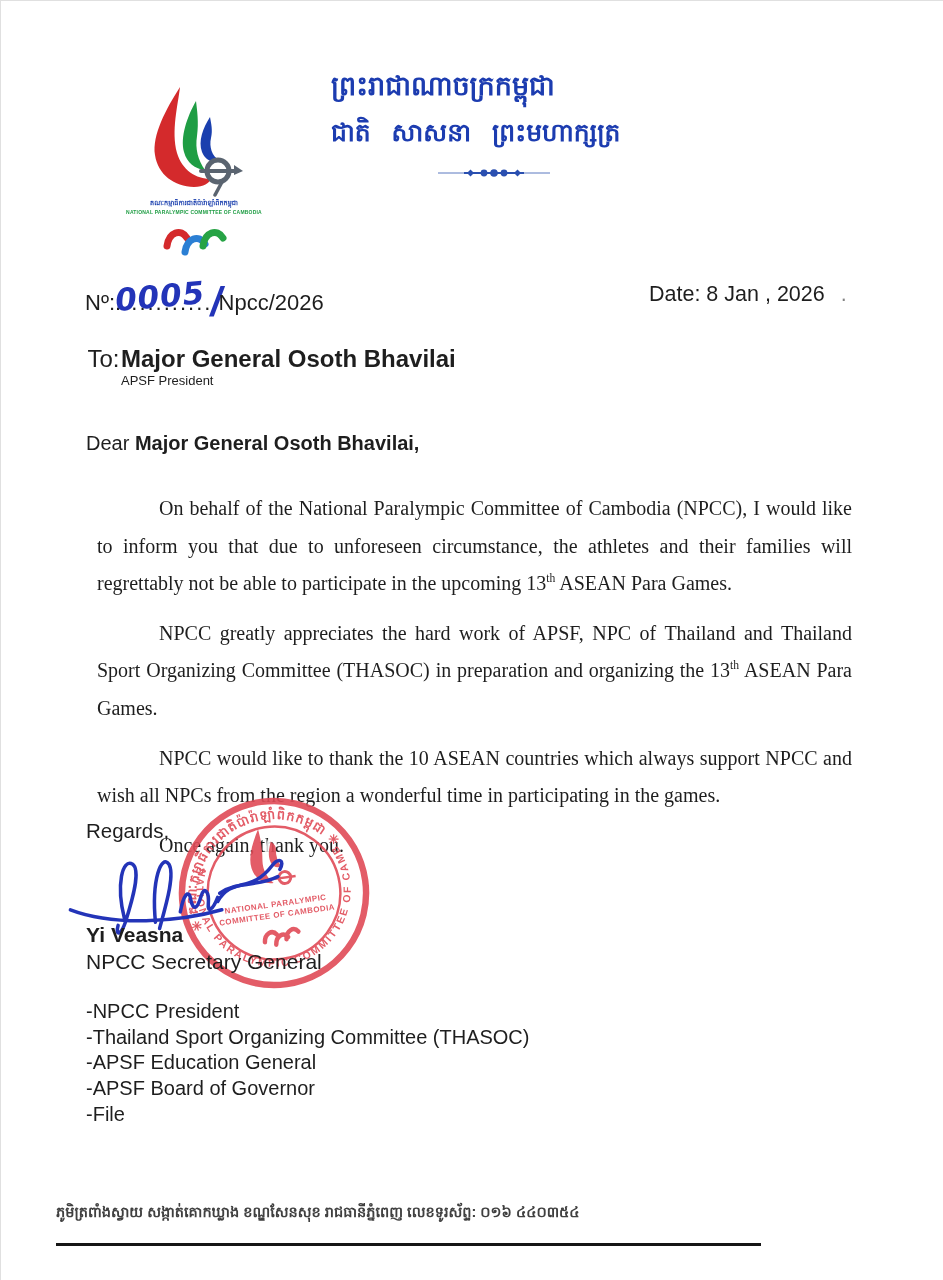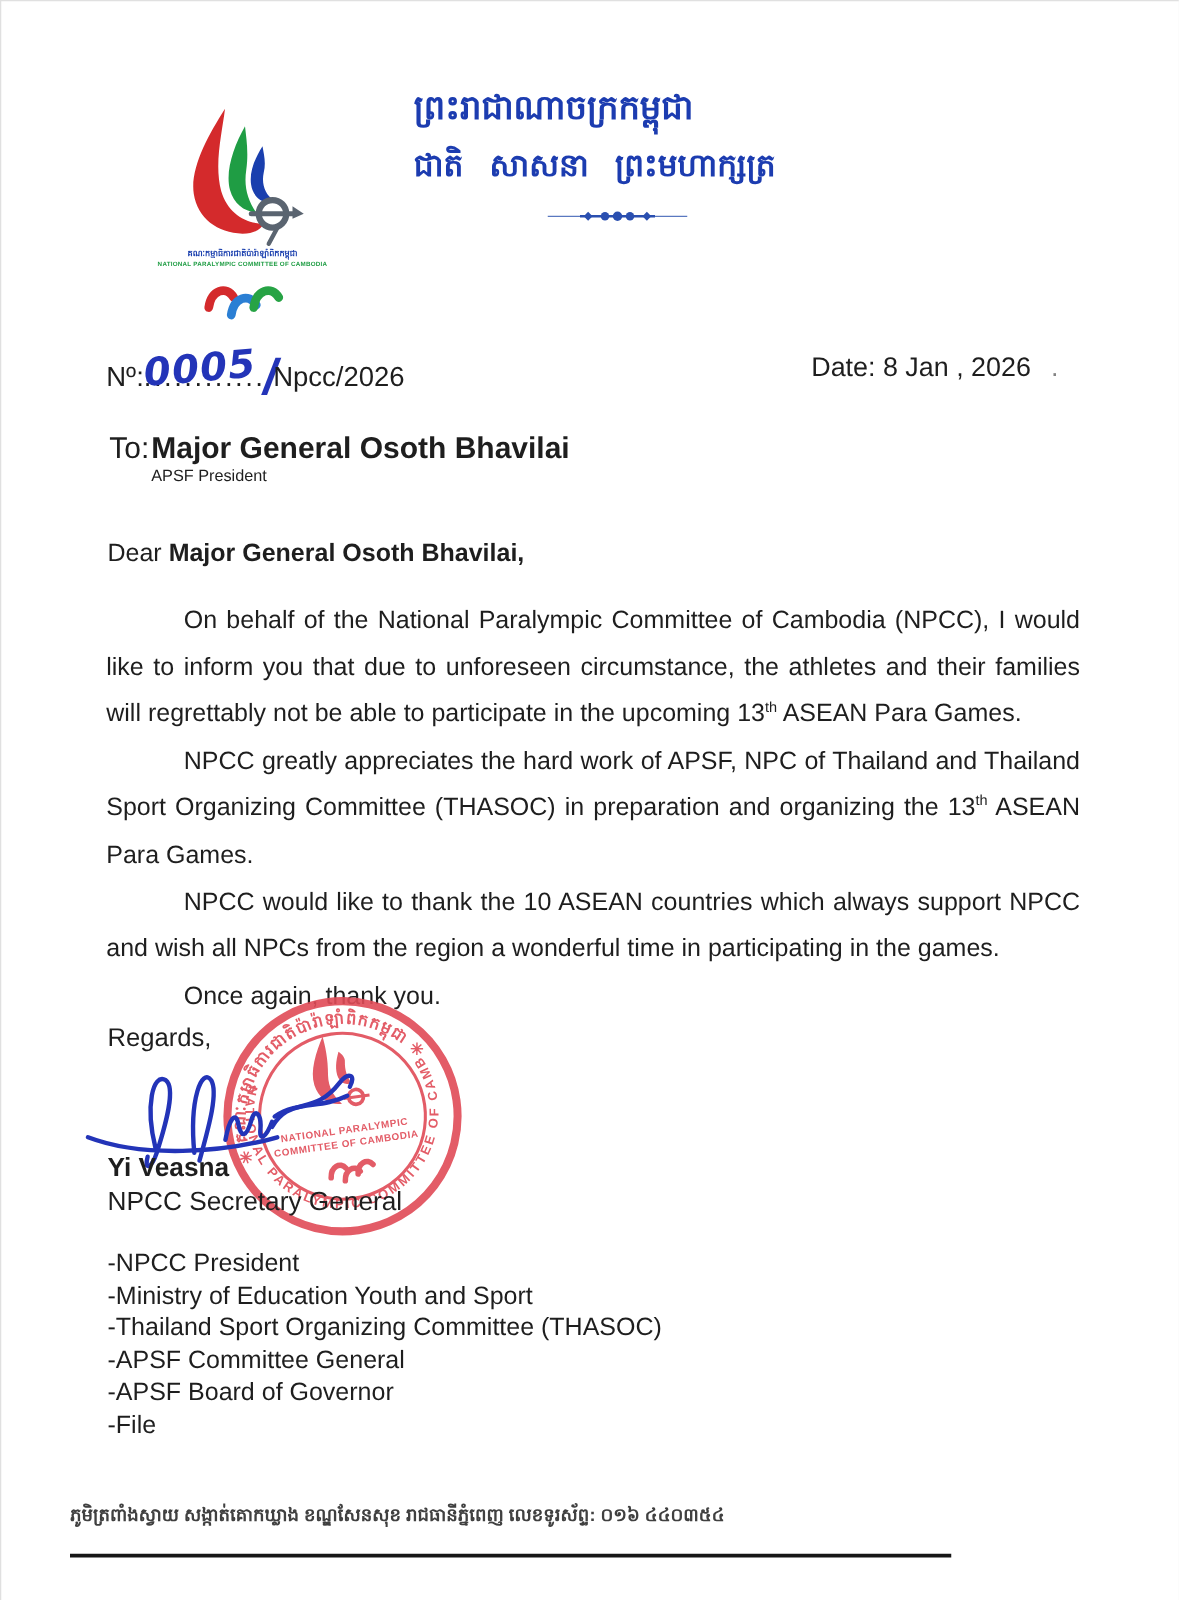--- a/index.html
+++ b/index.html
@@ -29,21 +29,21 @@
   .hand-slash{font-size:40px;font-weight:bold;font-style:italic;vertical-align:-6px;margin:0 -3px 0 -2px;}
   .date-line{position:absolute;left:648px;top:281px;font-size:21.5px;white-space:nowrap;}
   .date-dot{opacity:.55;margin-left:16px;}
   
   .to-line{position:absolute;left:85px;top:344px;font-size:24px;text-align:center;}
   .to-label{display:inline-block;width:35px;}
   .to-title{position:absolute;left:120px;top:372px;font-size:13px;}
   .dear-line{position:absolute;left:85px;top:431px;font-size:20px;}
   
   .body-text{position:absolute;left:84px;top:477px;width:779px;font-size:20px;line-height:37.6px;text-align:justify;}
-  .body-text p{margin:0;text-indent:62px;}
+  .body-text p{margin:12px;text-indent:62px;font-family:Liberation Serif, serif;}
   .closing-line{text-indent:0;margin-top:0;text-align:left;}
   sup{font-size:.58em;vertical-align:super;line-height:0;}
   .regards{position:absolute;left:85px;top:818px;font-size:20.5px;}
   
   .stamp{position:absolute;left:174px;top:793px;opacity:.9;transform:rotate(-8deg);}
   .signature{position:absolute;left:62px;top:830px;}
   .sig-name{position:absolute;left:85px;top:922px;font-size:21px;font-weight:bold;}
   .sig-title{position:absolute;left:85px;top:949px;font-size:21px;text-align:center;}
   
   .cc-block{position:absolute;left:85px;top:998px;font-size:20px;display:flex;}
@@ -161,23 +161,22 @@
       <path d="M150,60 C 168,48 186,54 206,44"></path>
     </g>
   </svg>
 
   <div class="sig-name">Yi Veasna</div>
   <div class="sig-title">NPCC Secretary General</div>
 
   <div class="cc-block">
     <div class="cc-items">
       <div>-NPCC President</div>
-      <div>-Ministry of Education Youth and Sport</div>
       <div>-Thailand Sport Organizing Committee (THASOC)</div>
-      <div>-APSF Committee General</div>
+      <div>-APSF Education General</div>
       <div>-APSF Board of Governor</div>
       <div>-File</div>
     </div>
   </div>
 
   <div class="footer-rule"></div>
   <div class="footer-text">ភូមិត្រពាំងស្វាយ សង្កាត់គោកឃ្លាង ខណ្ឌសែនសុខ រាជធានីភ្នំពេញ លេខទូរស័ព្ទ: ០១៦ ៤៤០៣៥៤</div>
 
 </div>
 

